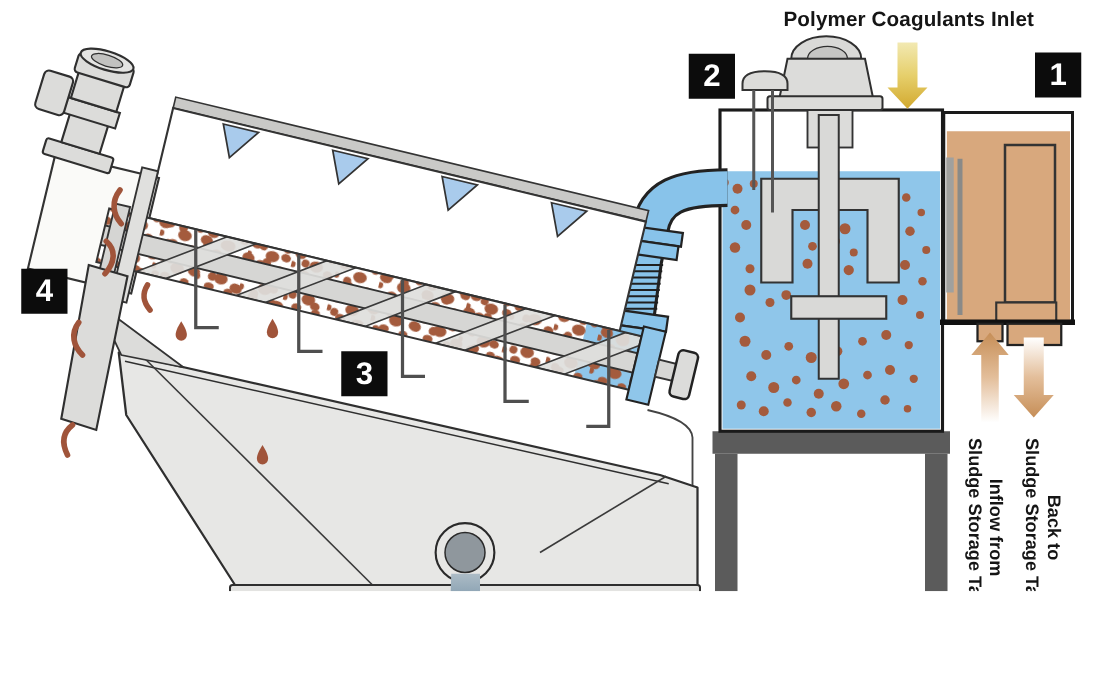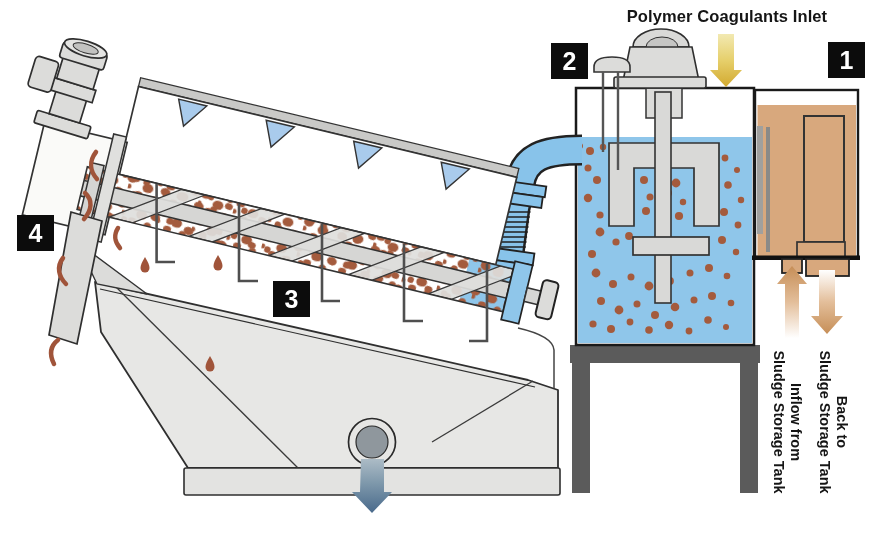--- a/index.html
+++ b/index.html
@@ -1,16 +1,16 @@
 <!DOCTYPE html>
 <html><head>
 <meta charset="utf-8">
 <style>
   html,body{margin:0;padding:0;background:#ffffff;}
-  .stage{position:relative;width:884px;height:539px;background:#fff;overflow:hidden;
+  .stage{position:relative;width:884px;height:473px;background:#fff;overflow:hidden;
          font-family:"Liberation Sans",sans-serif;}
   .art{position:absolute;left:0;top:0;}
   .label{position:absolute;font-weight:700;color:#151515;text-align:center;white-space:nowrap;}
   .label.polymer{left:527px;top:7px;width:400px;font-size:16.5px;letter-spacing:.1px;}
   .label.filtrate{left:254px;top:512px;width:240px;font-size:16.5px;}
   .vlabel{position:absolute;width:180px;transform:rotate(90deg);transform-origin:0 0;
           font-weight:700;font-size:14.5px;line-height:17px;color:#151515;text-align:center;
           white-space:nowrap;}
   .vlabel.inflow{left:804px;top:332px;}
   .vlabel.back{left:850px;top:332px;}

